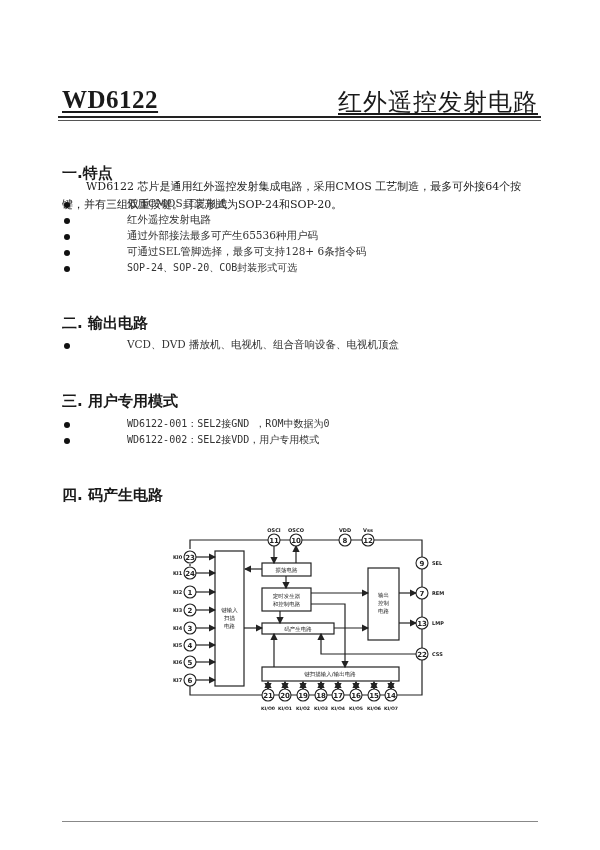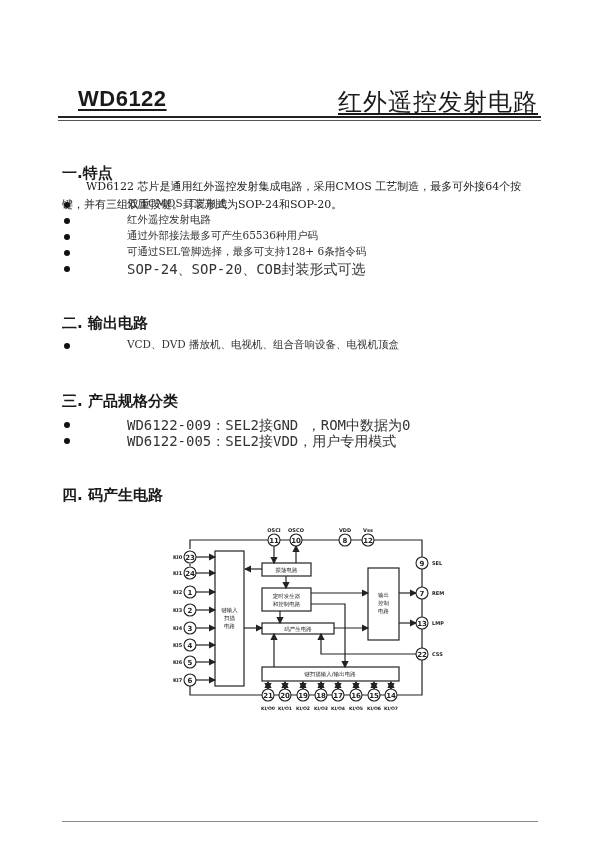--- a/index.html
+++ b/index.html
@@ -1,31 +1,31 @@
 <!DOCTYPE html>
 <html><head>
   <meta charset="utf-8">
   <style>
     html, body { margin: 0; padding: 0; background: #ffffff; }
     body { width: 600px; height: 850px; position: relative; overflow: hidden;
            font-family: "DejaVu Serif", "Liberation Serif", serif; color: #1a1a1a; }
     .abs { position: absolute; }
-    .hdr-left { left: 62px; top: 86px; font-family: Liberation Sans, sans-serif; font-weight: bold;
-                font-size: 22px; letter-spacing: 0.5px; text-decoration: underline; text-underline-offset: 3px; margin-left: 16px; }
+    .hdr-left { left: 62px; top: 86px; font-family: Liberation Serif, serif; font-weight: bold;
+                font-size: 25px; letter-spacing: 0.5px; text-decoration: underline; text-underline-offset: 3px; }
     .hdr-right { right: 62px; top: 86px; font-family: "DejaVu Sans", sans-serif; font-size: 24px;
                  text-decoration: underline; text-underline-offset: 3px; letter-spacing: 1px; }
     .hdr-rule { left: 58px; top: 116px; width: 483px; height: 0; border-top: 2px solid #222; }
     .hdr-rule2 { left: 58px; top: 120px; width: 483px; height: 0; border-top: 1px solid #555; }
     .intro { left: 62px; top: 130px; width: 480px; font-size: 11px; line-height: 18px;
              text-indent: 24px; color: #222; margin-top: 48px; }
     .h2 { font-family: "DejaVu Sans", sans-serif; font-weight: bold; font-size: 15px; left: 62px; }
     .bl { left: 62px; font-size: 10.5px; color: #333; }
     .bl .dot { position: absolute; left: 2px; top: 5px; width: 6px; height: 6px; border-radius: 50%; background: #111; }
     .bl .txt { position: absolute; left: 24px; top: 0; white-space: nowrap; margin-left: 41px; }
-    .mono { font-family: "DejaVu Sans Mono", "Liberation Mono", monospace; font-size: 14px; }
+    .mono { font-family: "DejaVu Sans Mono", "Liberation Mono", monospace; font-size: 10px; }
     .footer-rule { left: 62px; top: 821px; width: 476px; border-top: 1px solid #888; }
     svg text { font-family: "DejaVu Sans", sans-serif; }
   </style>
 </head>
 <body>
 
 <div class="abs hdr-left">WD6122</div>
 <div class="abs hdr-right">红外遥控发射电路</div>
 <div class="abs hdr-rule"></div>
 <div class="abs hdr-rule2"></div>
@@ -53,28 +53,28 @@
     <span class="dot"></span>
     <span class="txt mono">SOP-24、SOP-20、COB封装形式可选</span>
   </div>
 
 <div class="abs h2" style="top:314px">二. 输出电路</div>
 <div class="abs bl" style="top:338px">
     <span class="dot"></span>
     <span class="txt">VCD、DVD 播放机、电视机、组合音响设备、电视机顶盒</span>
   </div>
 
-<div class="abs h2" style="top:392px">三. 产品规格分类</div>
+<div class="abs h2" style="top:392px">三. 用户专用模式</div>
 <div class="abs bl" style="top:417px">
     <span class="dot"></span>
-    <span class="txt mono">WD6122-009：SEL2接GND ，ROM中数据为0</span>
+    <span class="txt mono">WD6122-001：SEL2接GND ，ROM中数据为0</span>
   </div>
 <div class="abs bl" style="top:433px">
     <span class="dot"></span>
-    <span class="txt mono">WD6122-005：SEL2接VDD，用户专用模式</span>
+    <span class="txt mono">WD6122-002：SEL2接VDD，用户专用模式</span>
   </div>
 
 <div class="abs h2" style="top:486px">四. 码产生电路</div>
 
 <svg class="abs" style="left:0;top:0" width="600" height="850">
   <defs>
     <marker id="ar" markerWidth="6" markerHeight="6" refX="5" refY="3" orient="auto">
       <path d="M0,0 L6,3 L0,6 z" fill="#222"></path>
     </marker>
     <marker id="ar2" markerWidth="6" markerHeight="6" refX="1" refY="3" orient="auto">

